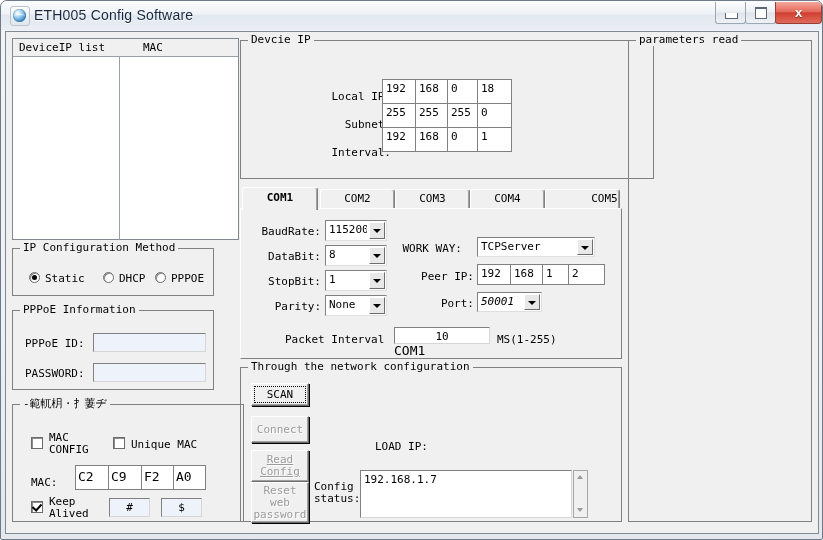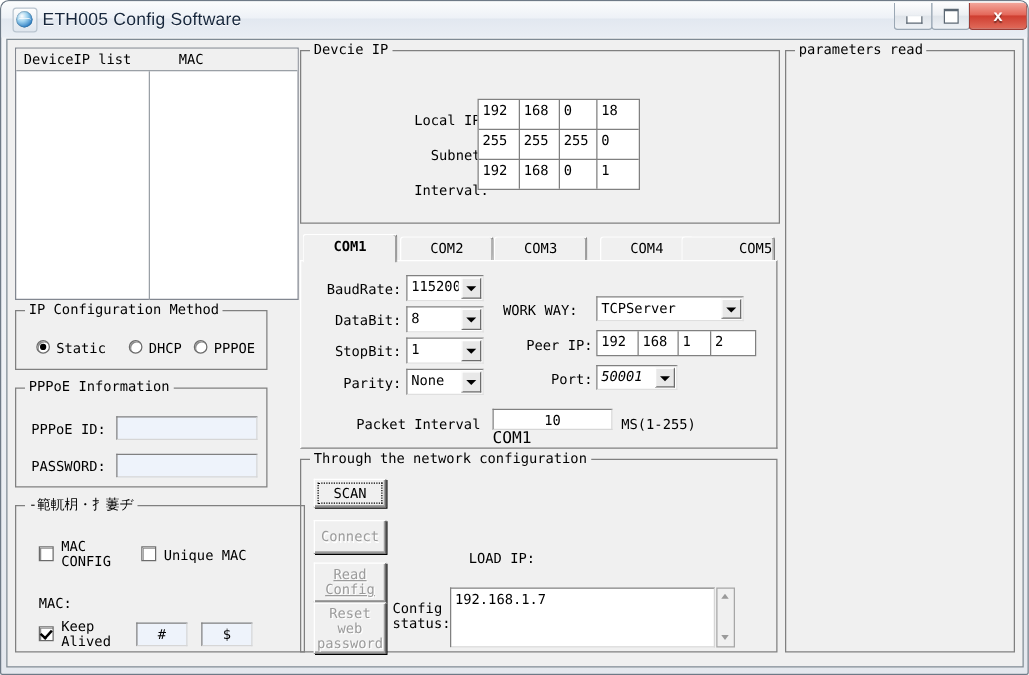--- a/index.html
+++ b/index.html
@@ -258,29 +258,38 @@
       <span class="legend">-範軏枂・扌萋ヂ</span>
 
       <div class="cbox" style="left:18px;top:32px;"></div>
       <span class="lbl" style="left:36px;top:27px;white-space:pre-line;">MAC
 CONFIG</span>
 
       <div class="cbox" style="left:100px;top:32px;"></div>
       <span class="lbl" style="left:118px;top:34px;">Unique MAC</span>
 
       <span class="lbl" style="left:18px;top:72px;">MAC:</span>
+      <div class="ipgrid" style="left:62px;top:60px;width:131px;height:25px;">
+        <div class="ipcell" style="left:0;top:0;width:32px;height:23px;font-size:13px;padding-top:3px;">C2</div>
+        <div class="vline" style="left:32px;top:0;height:23px;"></div>
+        <div class="ipcell" style="left:33px;top:0;width:32px;height:23px;font-size:13px;padding-top:3px;">C9</div>
+        <div class="vline" style="left:65px;top:0;height:23px;"></div>
+        <div class="ipcell" style="left:66px;top:0;width:31px;height:23px;font-size:13px;padding-top:3px;">F2</div>
+        <div class="vline" style="left:97px;top:0;height:23px;"></div>
+        <div class="ipcell" style="left:98px;top:0;width:31px;height:23px;font-size:13px;padding-top:3px;">A0</div>
+      </div>
 
       <div class="cbox on" style="left:18px;top:96px;"></div>
       <span class="lbl" style="left:36px;top:91px;white-space:pre-line;">Keep
 Alived</span>
       <div class="btn flat" style="left:96px;top:93px;width:41px;height:19px;">#</div>
       <div class="btn flat" style="left:148px;top:93px;width:41px;height:19px;">$</div>
     </div>
 
-    <div class="group" style="left:234px;top:8px;width:384px;height:139px;">
+    <div class="group" style="left:234px;top:8px;width:414px;height:139px;">
       <span class="legend">Devcie IP</span>
 
       <span class="lbl r" style="left:60px;top:50px;width:90px;">Local IP:</span>
       <span class="lbl r" style="left:60px;top:78px;width:90px;">Subnet:</span>
       <span class="lbl r" style="left:60px;top:106px;width:90px;">Interval:</span>
 
       <div class="ipgrid" style="left:141px;top:38px;width:130px;height:73px;">
         <div class="vline" style="left:32px;top:0;height:71px;"></div>
         <div class="vline" style="left:64px;top:0;height:71px;"></div>
         <div class="vline" style="left:94px;top:0;height:71px;"></div>
@@ -302,21 +311,21 @@
         <div class="ipcell" style="left:66px;top:49px;width:27px;height:21px;">0</div>
         <div class="ipcell" style="left:96px;top:49px;width:31px;height:21px;">1</div>
       </div>
     </div>
 
     <div style="position:absolute;left:234px;top:155px;width:382px;height:172px;">
       <div id="tabstrip">
         <div class="tab active" style="left:2px;width:76px;">COM1</div>
         <div class="tab" style="left:80px;width:75px;">COM2</div>
         <div class="tab" style="left:155px;width:75px;">COM3</div>
-        <div class="tab" style="left:230px;width:75px;margin-left:10px;">COM4</div>
+        <div class="tab" style="left:230px;width:75px;">COM4</div>
         <div class="tab" style="left:305px;width:75px;padding-left:44px;">COM5</div>
       </div>
 
       <div id="tabbody">
         <span class="lbl r" style="left:0px;top:17px;width:80px;">BaudRate:</span>
         <div class="combo" style="left:84px;top:11px;width:62px;height:21px;">
           <span class="val">115200</span>
           <span class="arrowbtn"></span>
         </div>
 

